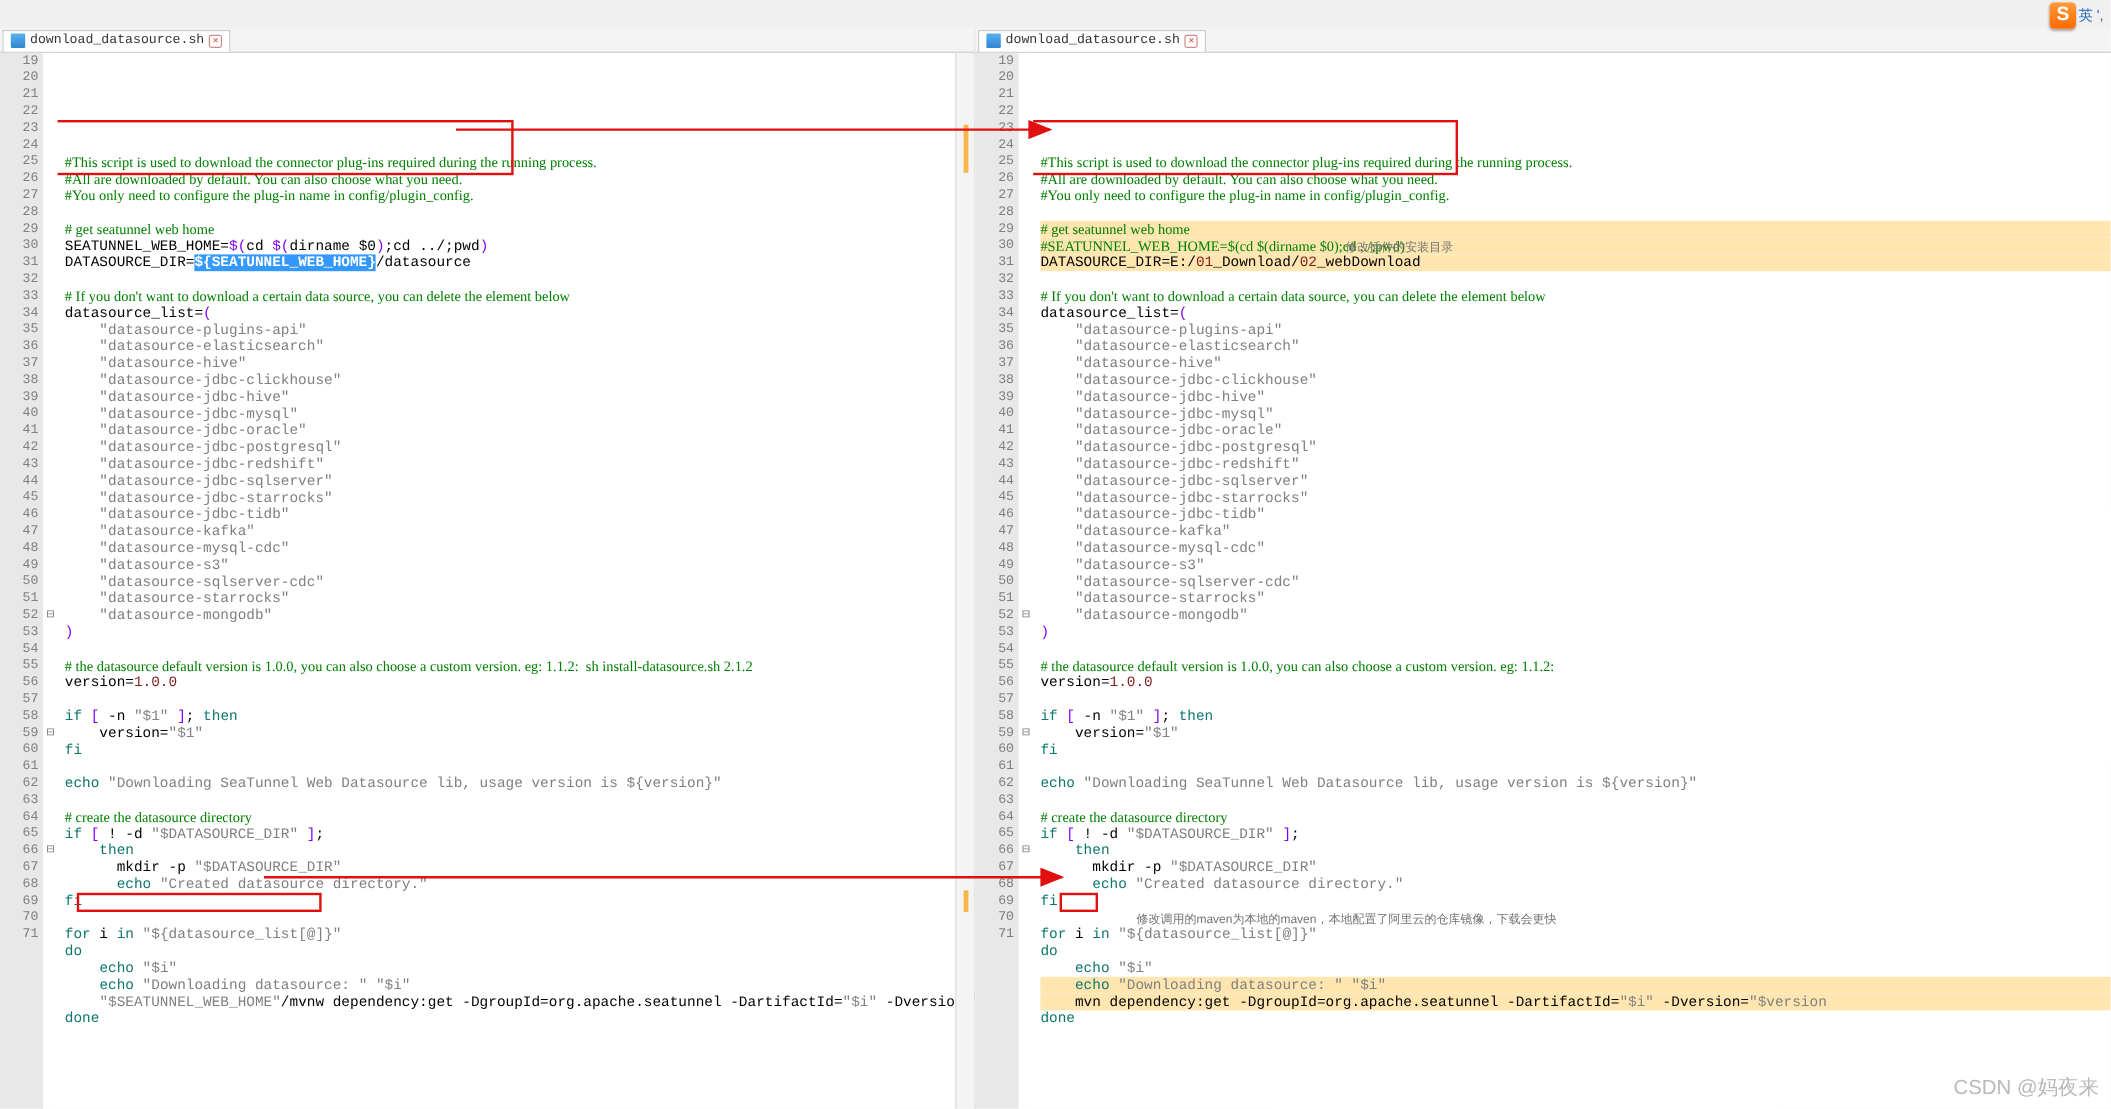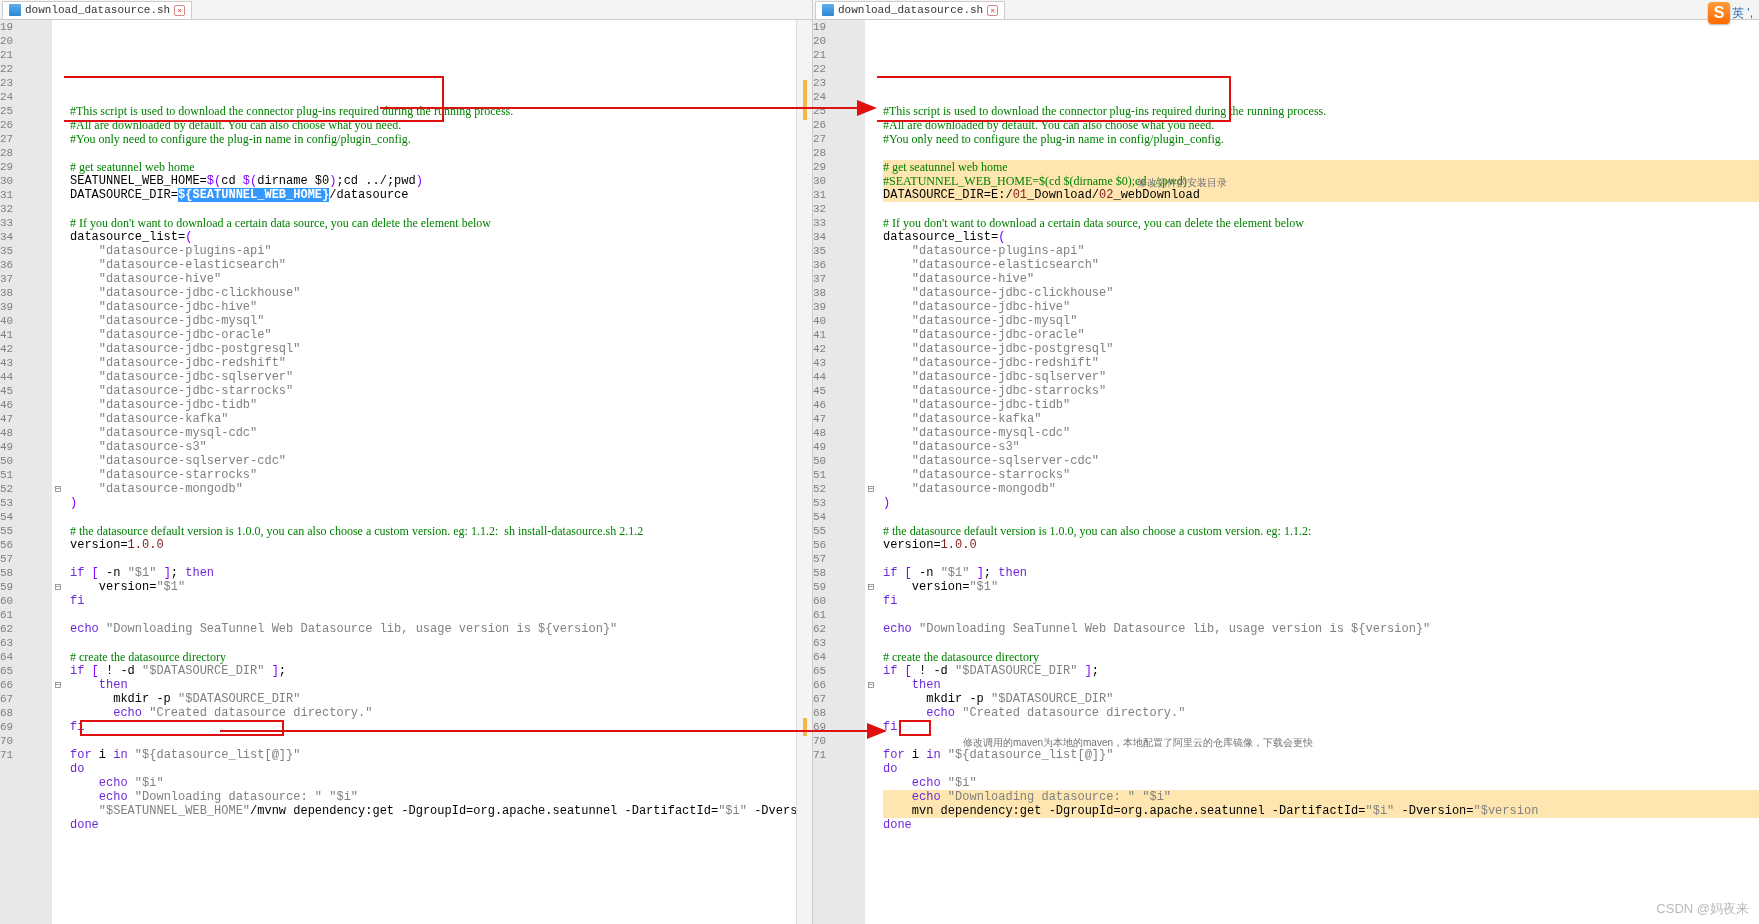--- a/index.html
+++ b/index.html
@@ -11,20 +11,21 @@
   width: 1759px;
   height: 924px;
   overflow: hidden;
   position: relative;
 }
 .pane {
   display: flex;
   flex-direction: column;
   background: #fff;
   position: relative;
+  margin-top: 24px;
 }
 .pane-left { width: 813px; border-right: 1px solid #ccc; }
 .pane-right { width: 946px; }
 .tab-bar {
   height: 20px;
   background: #f4f4f4;
   border-bottom: 1px solid #ccc;
   display: flex;
   align-items: center;
   padding-left: 2px;
@@ -58,23 +59,24 @@
   text-align: center;
   border-radius: 2px;
 }
 .code-area {
   flex: 1;
   display: flex;
   overflow: hidden;
   position: relative;
 }
 .gutter {
-  width: 52px;
+  width: 36px;
   background: #e8e8e8;
   color: #808080;
+  text-align: right;
   padding-right: 4px;
   font-size: 11px;
   line-height: 14px;
   user-select: none;
 }
 .fold-col {
   width: 12px;
   background: #fff;
   font-size: 11px;
   line-height: 14px;
@@ -87,21 +89,21 @@
   white-space: pre;
   font-size: 12px;
   line-height: 14px;
   padding-left: 6px;
   position: relative;
   overflow: hidden;
 }
 .line { height: 14px; white-space: pre; }
 .c-comment { color: #008000; font-family: Liberation Serif, serif; }
 .c-string { color: #808080; }
-.c-keyword { color: #6d28d9; }
+.c-keyword { color: #0f766e; }
 .c-op { color: #8000ff; }
 .c-num { color: #7f1d1d; }
 .c-sel { background: #3399ff; color: #fff; font-weight: bold; }
 .diff-bar-l {
   position: absolute;
   right: 0;
   top: 0;
   width: 16px;
   bottom: 0;
   background: #f4f4f4;
@@ -119,21 +121,21 @@
   font-family: "SimSun", "Microsoft YaHei", sans-serif;
   position: absolute;
 }
 .arrow-svg { position: absolute; pointer-events: none; }
 
 .watermark {
   position: absolute;
   right: 10px;
   bottom: 6px;
   color: rgba(128,128,128,0.55);
-  font-size: 13px;
+  font-size: 17px;
   font-family: "Microsoft YaHei", sans-serif;
 }
 .ime-badge {
   position: absolute;
   top: 2px;
   right: 6px;
   display: flex;
   align-items: center;
   gap: 2px;
 }

